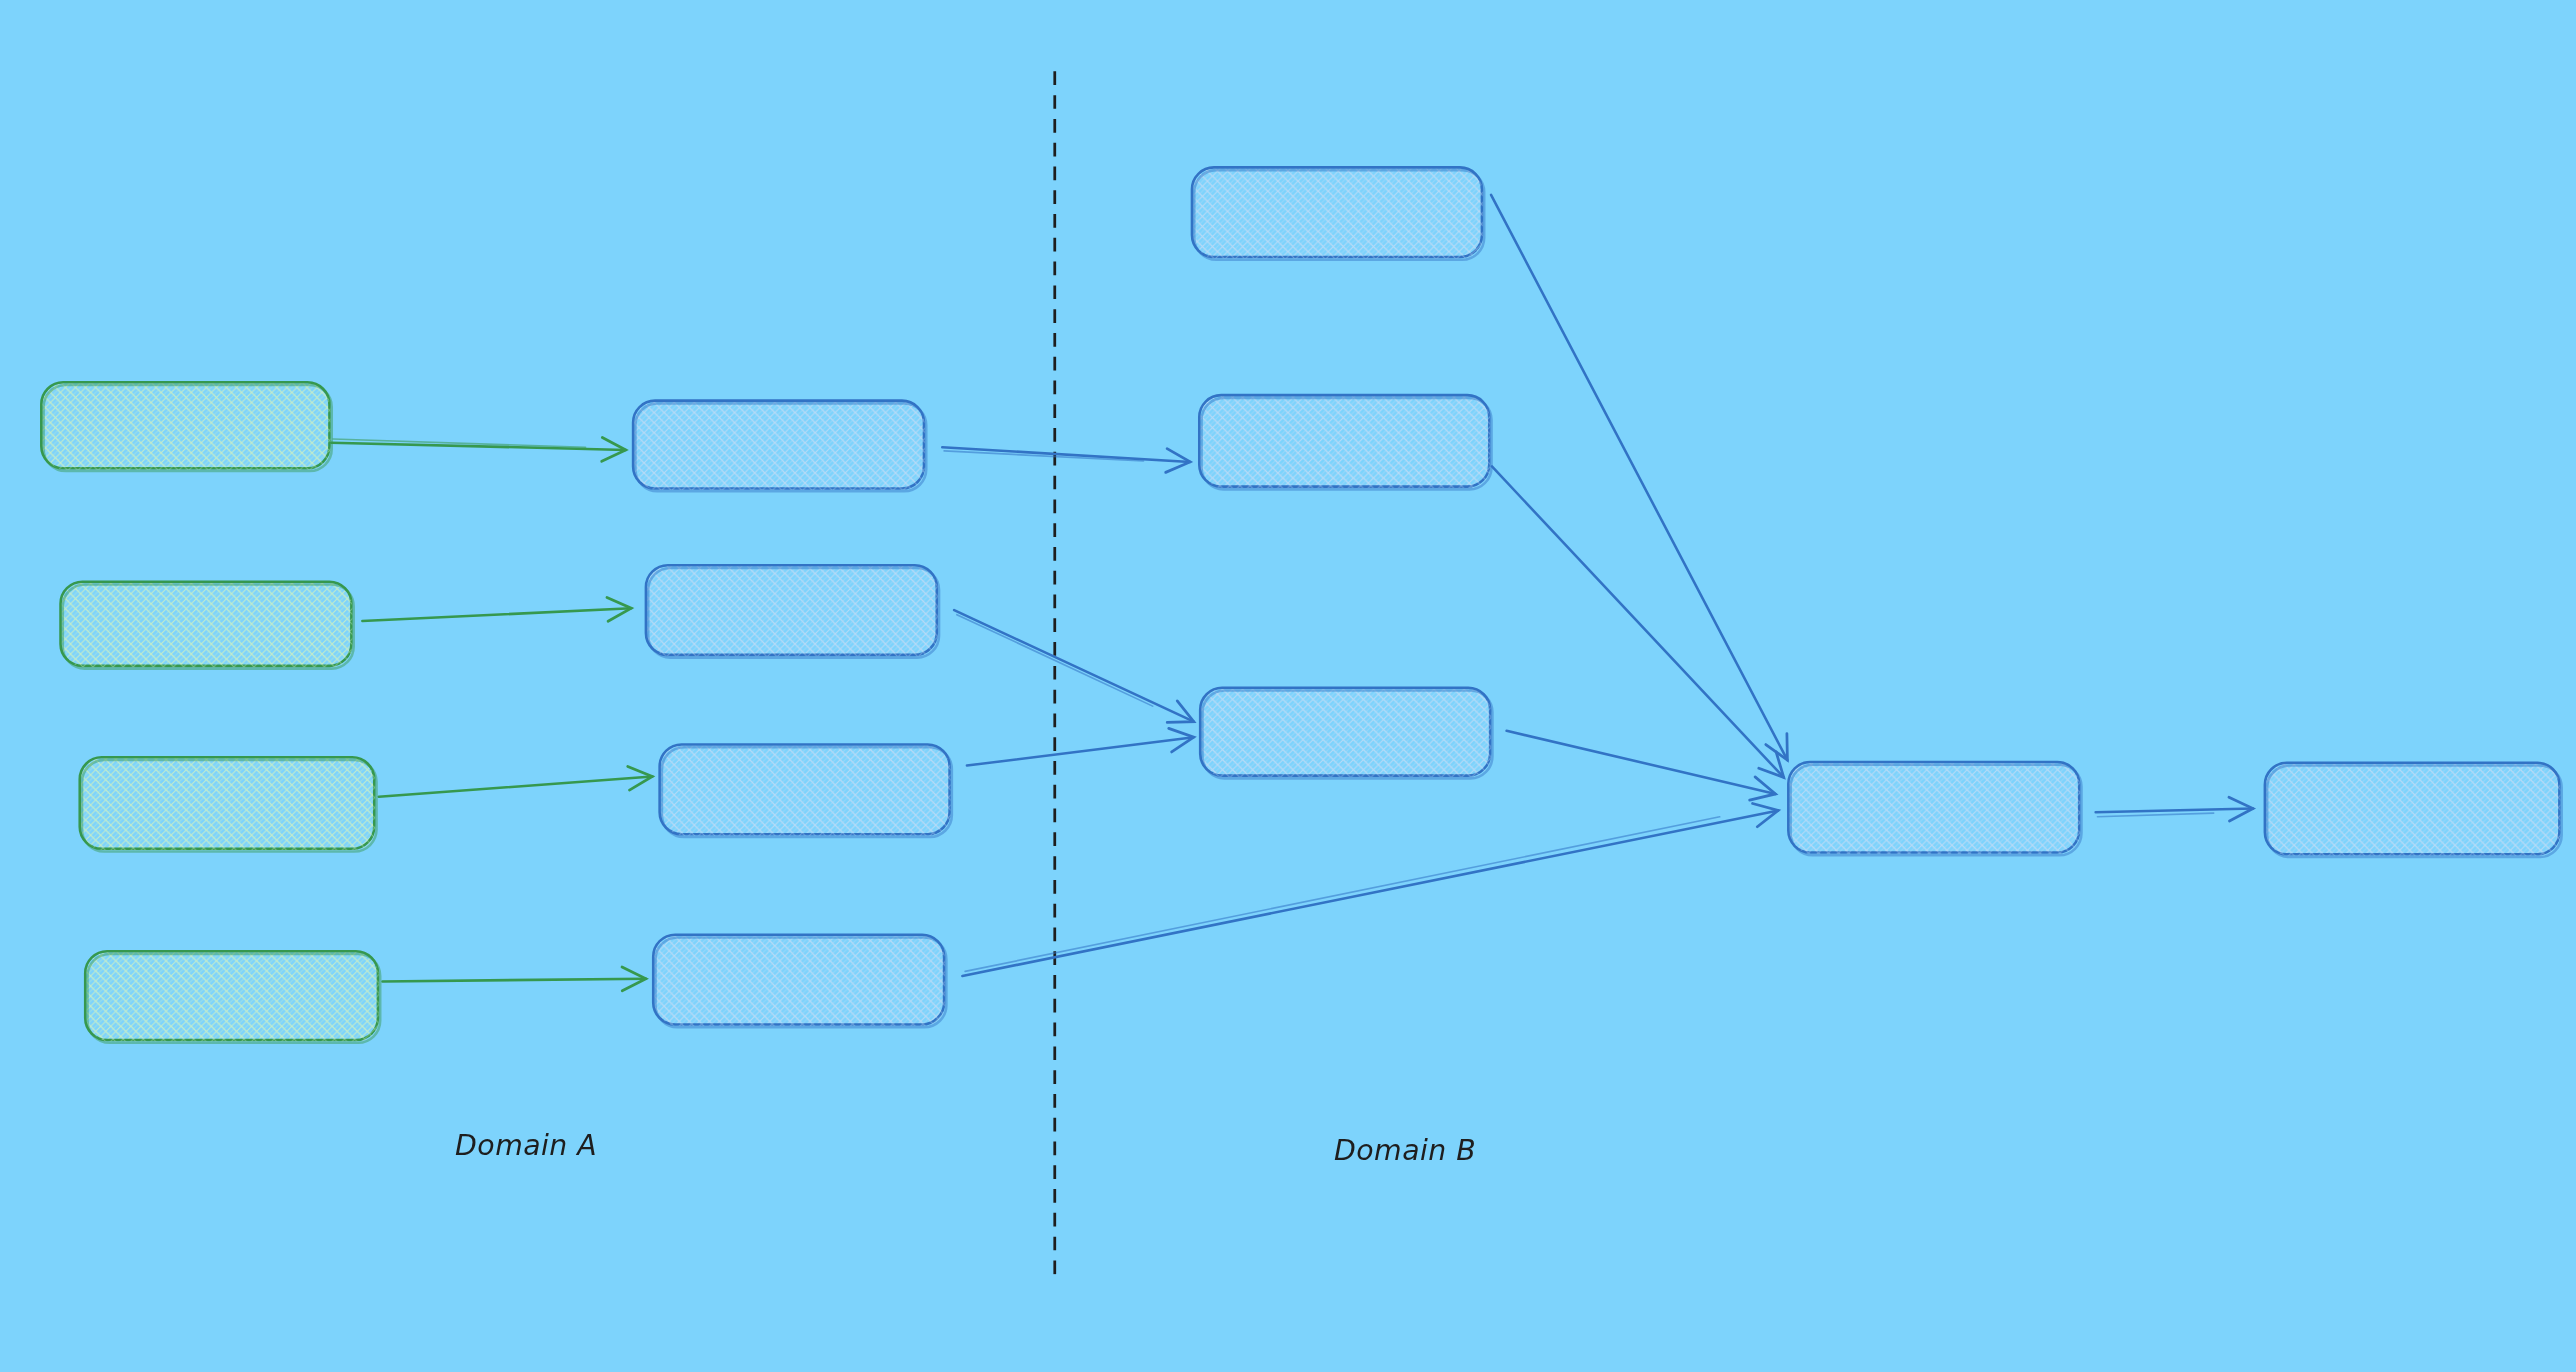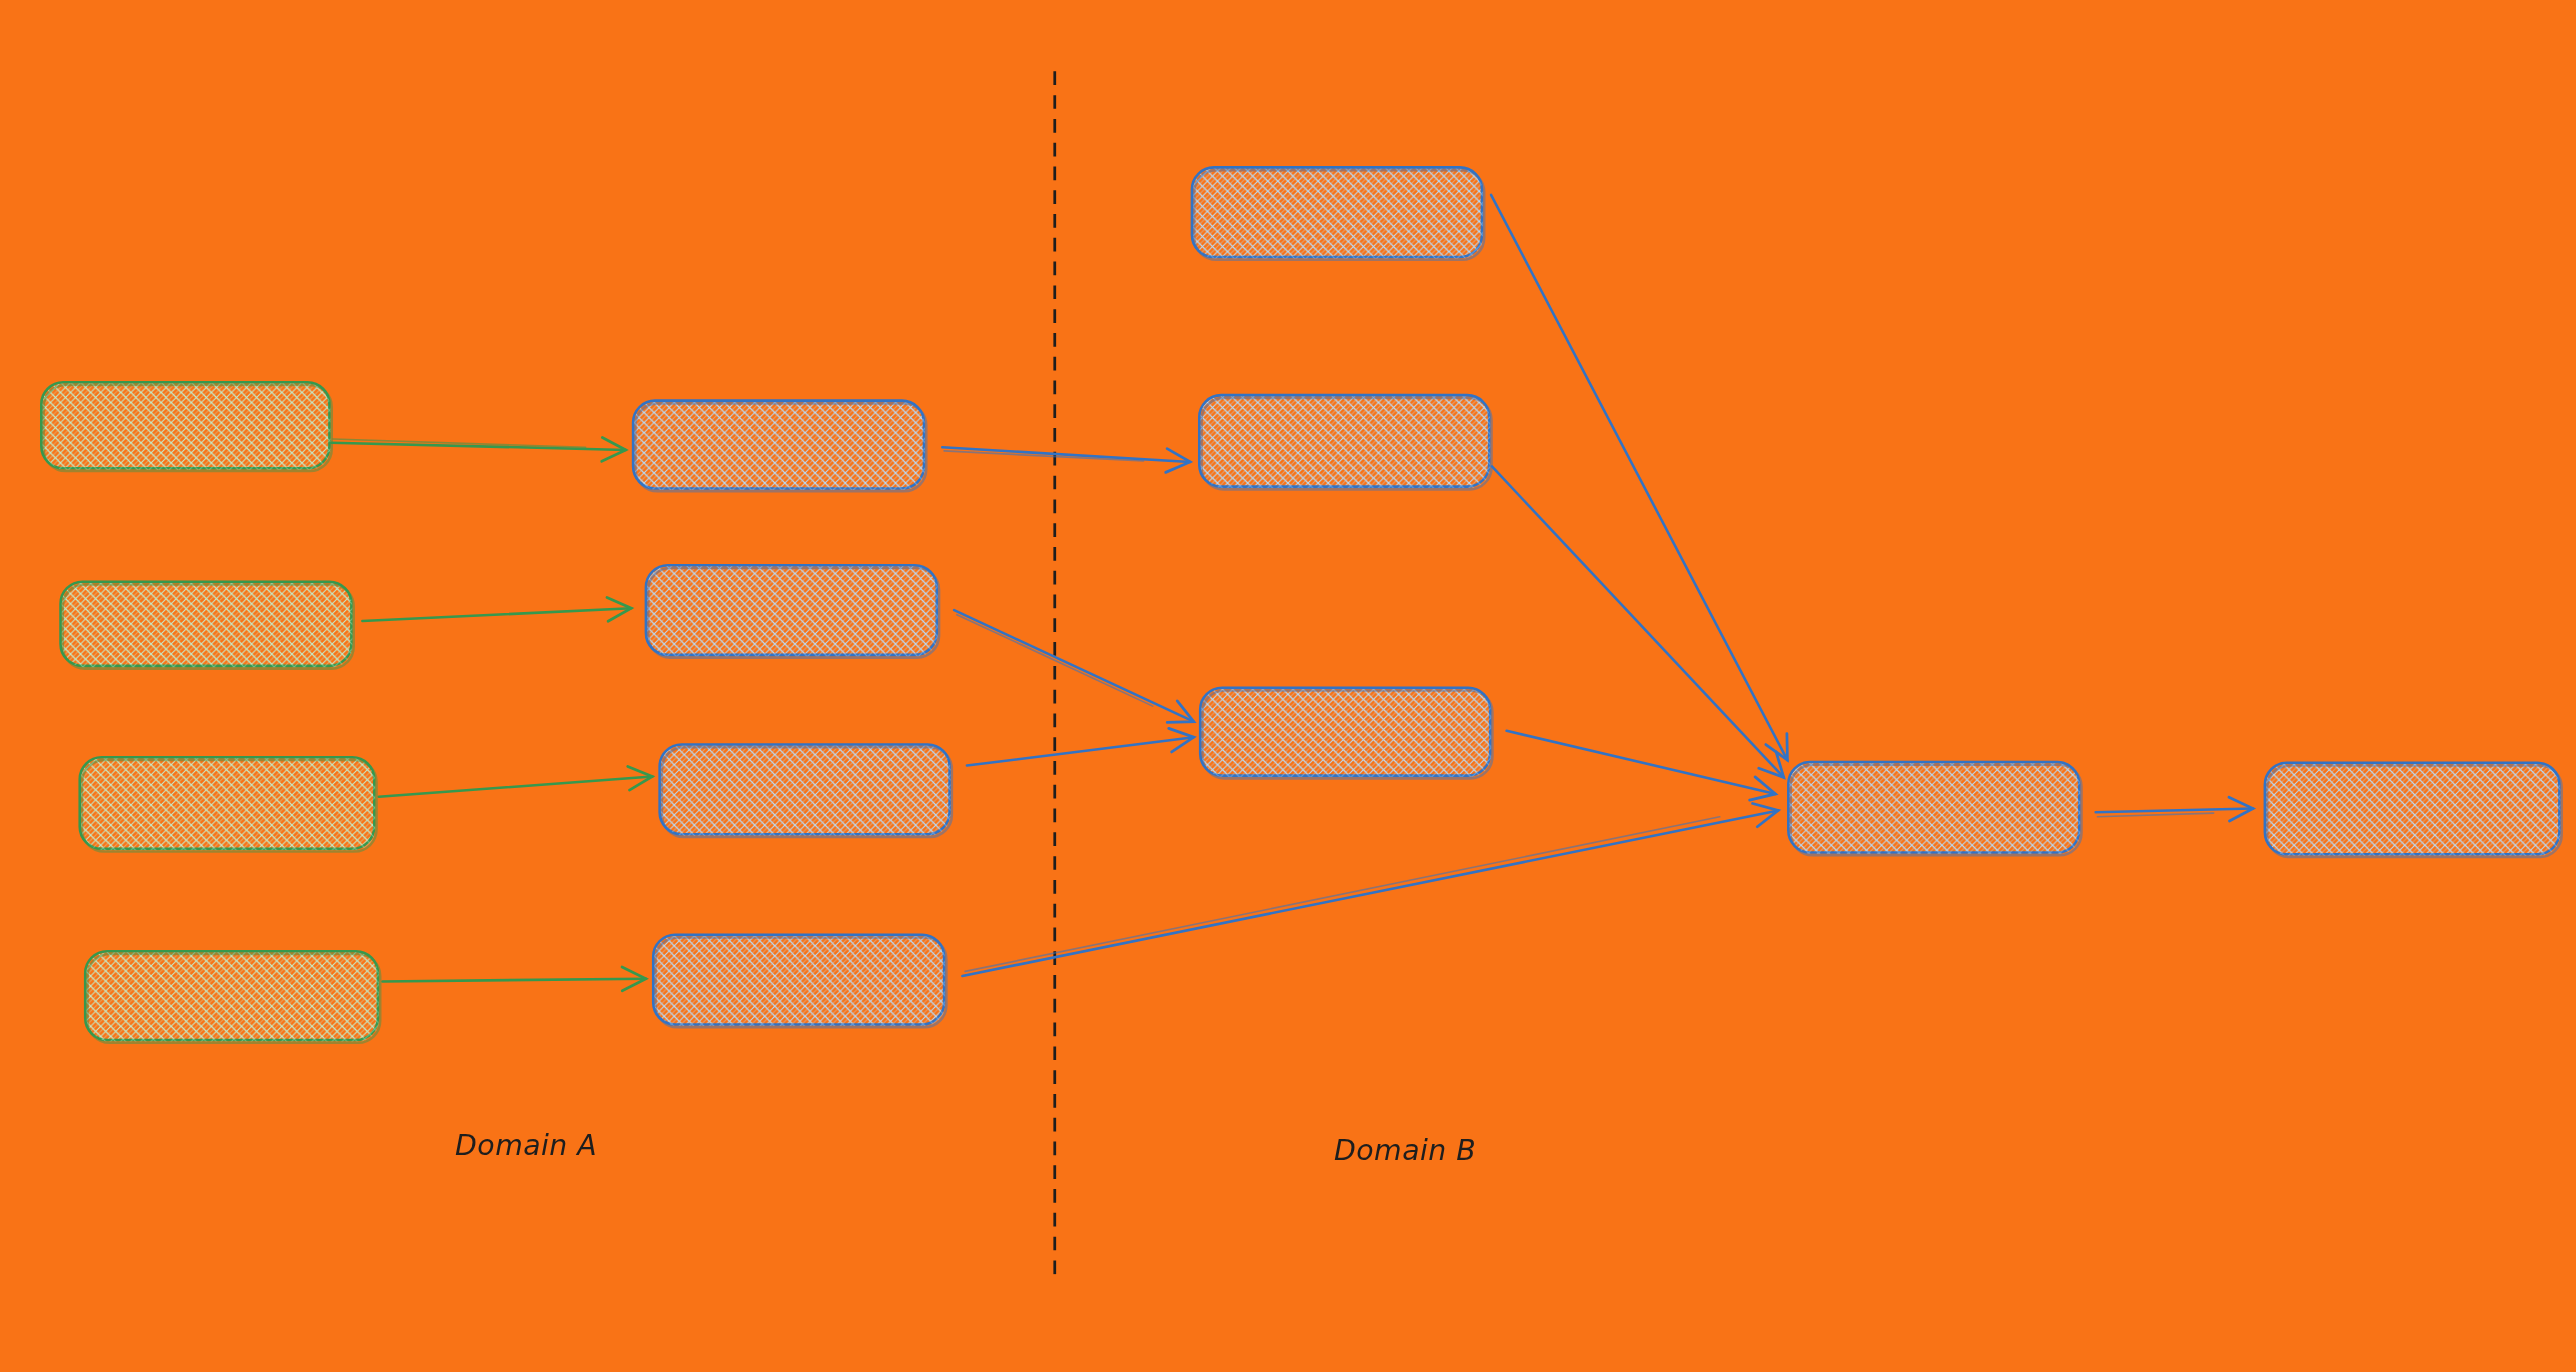--- a/index.html
+++ b/index.html
@@ -1,20 +1,20 @@
 <!DOCTYPE html>
 <html style="font-size:14.6px"><head>
 <meta charset="utf-8">
 <style>
   html, body { margin: 0; padding: 0; background: #ffffff; }
   .canvas {
     position: relative;
     width: 2576px;
     height: 1372px;
-    background: #f97316;
+    background: #7dd3fc;
     overflow: hidden;
     font-family: "DejaVu Sans", sans-serif;
   }
   svg { display: block; }
   .node-rect { stroke-width: 2.8; }
   .node-ghost { stroke-width: 1.8; opacity: 0.45; }
   .edge { stroke-width: 2.8; fill: none; stroke-linecap: round; }
   .edge-ghost { stroke-width: 1.8; fill: none; opacity: 0.55; stroke-linecap: round; }
   .divider { stroke-width: 3; fill: none; }
   text.label {

